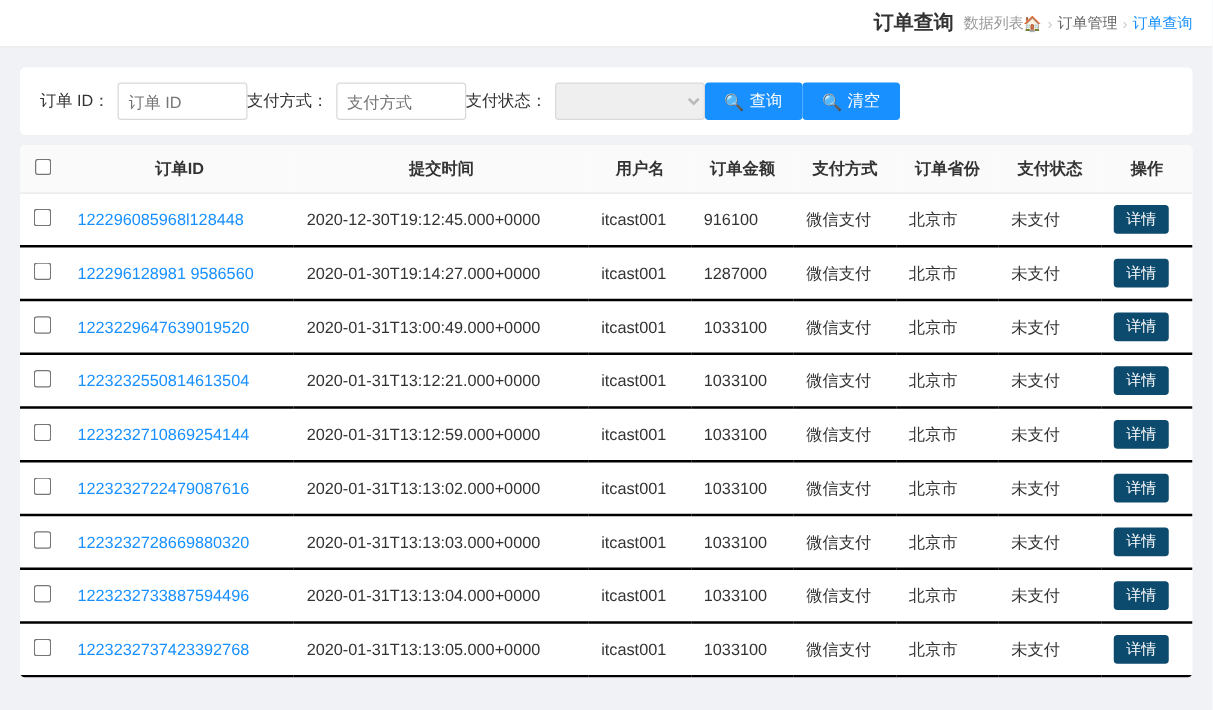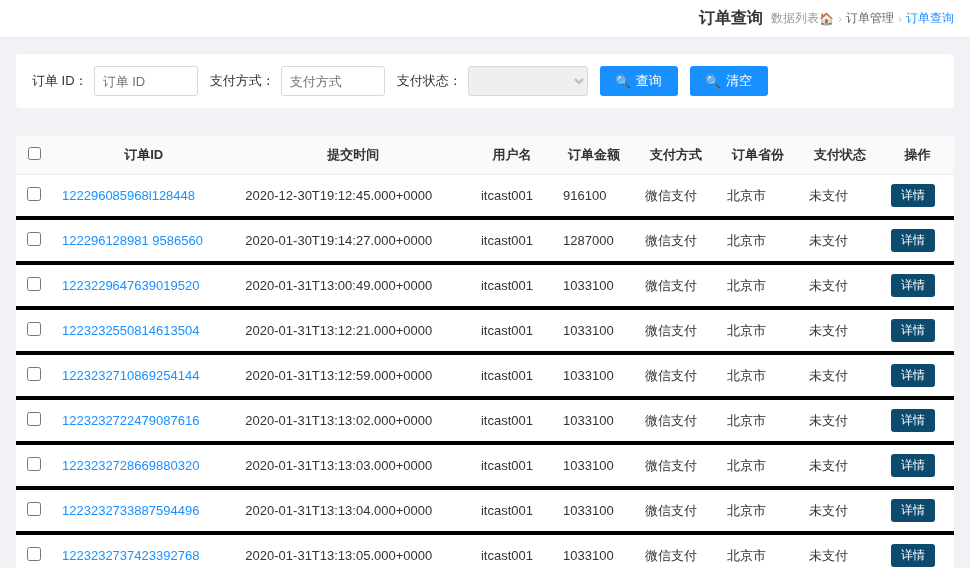--- a/index.html
+++ b/index.html
@@ -29,24 +29,23 @@
     .breadcrumb .current { color: #1890ff; }
 
     .content {
       padding: 16px;
     }
 
     .filter-bar {
       background: #fff;
       padding: 12px 16px;
       border-radius: 4px;
-      margin-bottom: 28px;
-      display: flex;
-      align-items: center;
-      gap: 12px;
+      margin-bottom: 8px;
+      display: flex;
+      align-items: center;
       flex-wrap: wrap;
     }
     .filter-item {
       display: flex;
       align-items: center;
       gap: 6px;
     }
     .filter-item label {
       font-size: 13px;
       color: #333;
@@ -109,21 +108,21 @@
       padding: 10px 10px;
       text-align: center;
       font-size: 13px;
       font-weight: bold;
       color: #333;
       border-bottom: 1px solid #e8e8e8;
     }
     thead th:first-child { width: 36px; text-align: center; }
 
     tbody tr {
-      border-bottom: 4px solid #000000;
+      border-bottom: 2px solid #000000;
     }
     tbody td {
       padding: 9px 10px;
       font-size: 13px;
       color: #333;
     }
     tbody td:first-child { text-align: center; }
 
     .order-id-link { color: #1890ff; cursor: pointer; }
     .status-unpaid { color: #333; }

